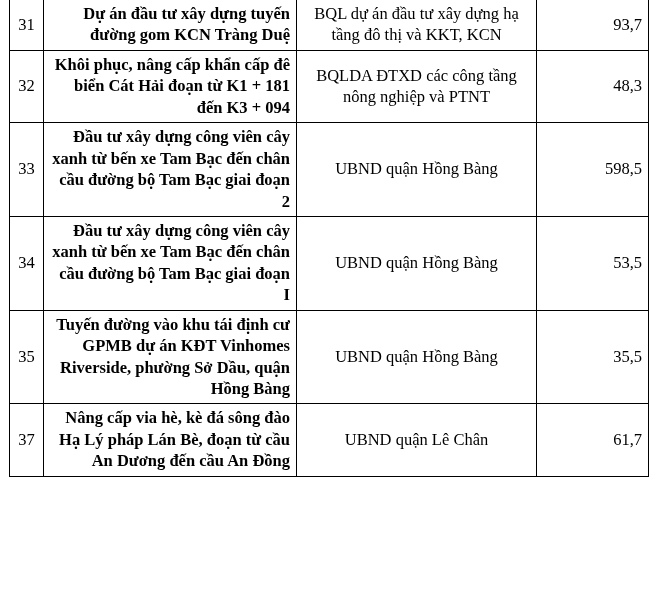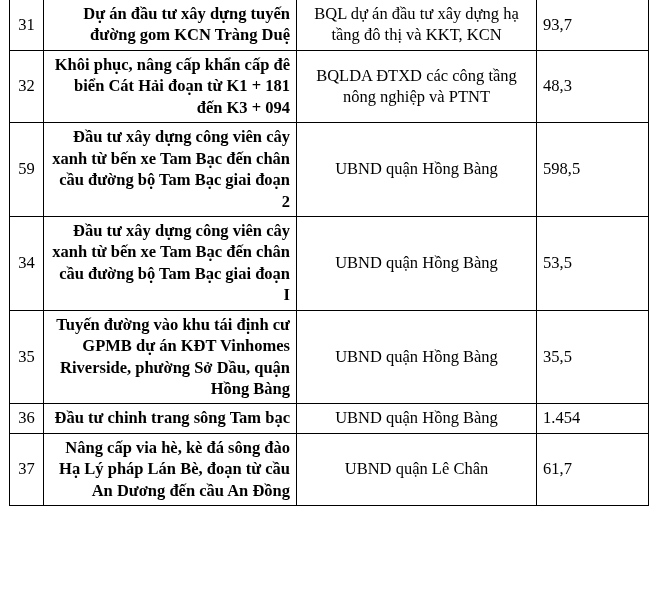--- a/index.html
+++ b/index.html
@@ -47,21 +47,21 @@
   }
   td.cell-name {
     text-align: right;
     font-weight: bold;
   }
   td.cell-owner {
     text-align: center;
     margin-top: 24px;
   }
   td.cell-val {
-    text-align: left;
+    text-align: right;
     padding-left: 8px;
   }
   
   tr.first-row td {
     border-top: none;
   }
 </style>
 </head>
 <body>
 
@@ -80,44 +80,38 @@
         <td class="cell-owner">BQL dự án đầu tư xây dựng hạ tầng đô thị và KKT, KCN</td>
         <td class="cell-val">93,7</td>
       </tr>
       <tr>
         <td class="cell-no">32</td>
         <td class="cell-name">Khôi phục, nâng cấp khẩn cấp đê biển Cát Hải đoạn từ K1 + 181 đến K3 + 094</td>
         <td class="cell-owner">BQLDA ĐTXD các công tầng nông nghiệp và PTNT</td>
         <td class="cell-val">48,3</td>
       </tr>
       <tr>
-        <td class="cell-no">59</td>
+        <td class="cell-no">33</td>
         <td class="cell-name">Đầu tư xây dựng công viên cây xanh từ bến xe Tam Bạc đến chân cầu đường bộ Tam Bạc giai đoạn 2</td>
         <td class="cell-owner">UBND quận Hồng Bàng</td>
         <td class="cell-val">598,5</td>
       </tr>
       <tr>
         <td class="cell-no">34</td>
         <td class="cell-name">Đầu tư xây dựng công viên cây xanh từ bến xe Tam Bạc đến chân cầu đường bộ Tam Bạc giai đoạn I</td>
         <td class="cell-owner">UBND quận Hồng Bàng</td>
         <td class="cell-val">53,5</td>
       </tr>
       <tr>
         <td class="cell-no">35</td>
         <td class="cell-name">Tuyến đường vào khu tái định cư GPMB dự án KĐT Vinhomes Riverside, phường Sở Dầu, quận Hồng Bàng</td>
         <td class="cell-owner">UBND quận Hồng Bàng</td>
         <td class="cell-val">35,5</td>
       </tr>
       <tr>
-        <td class="cell-no">36</td>
-        <td class="cell-name">Đầu tư chinh trang sông Tam bạc</td>
-        <td class="cell-owner">UBND quận Hồng Bàng</td>
-        <td class="cell-val">1.454</td>
-      </tr>
-      <tr>
         <td class="cell-no">37</td>
         <td class="cell-name">Nâng cấp via hè, kè đá sông đào Hạ Lý pháp Lán Bè, đoạn từ cầu An Dương đến cầu An Đồng</td>
         <td class="cell-owner">UBND quận Lê Chân</td>
         <td class="cell-val">61,7</td>
       </tr>
     </tbody>
   </table>
 </div>
 
 </body></html>

